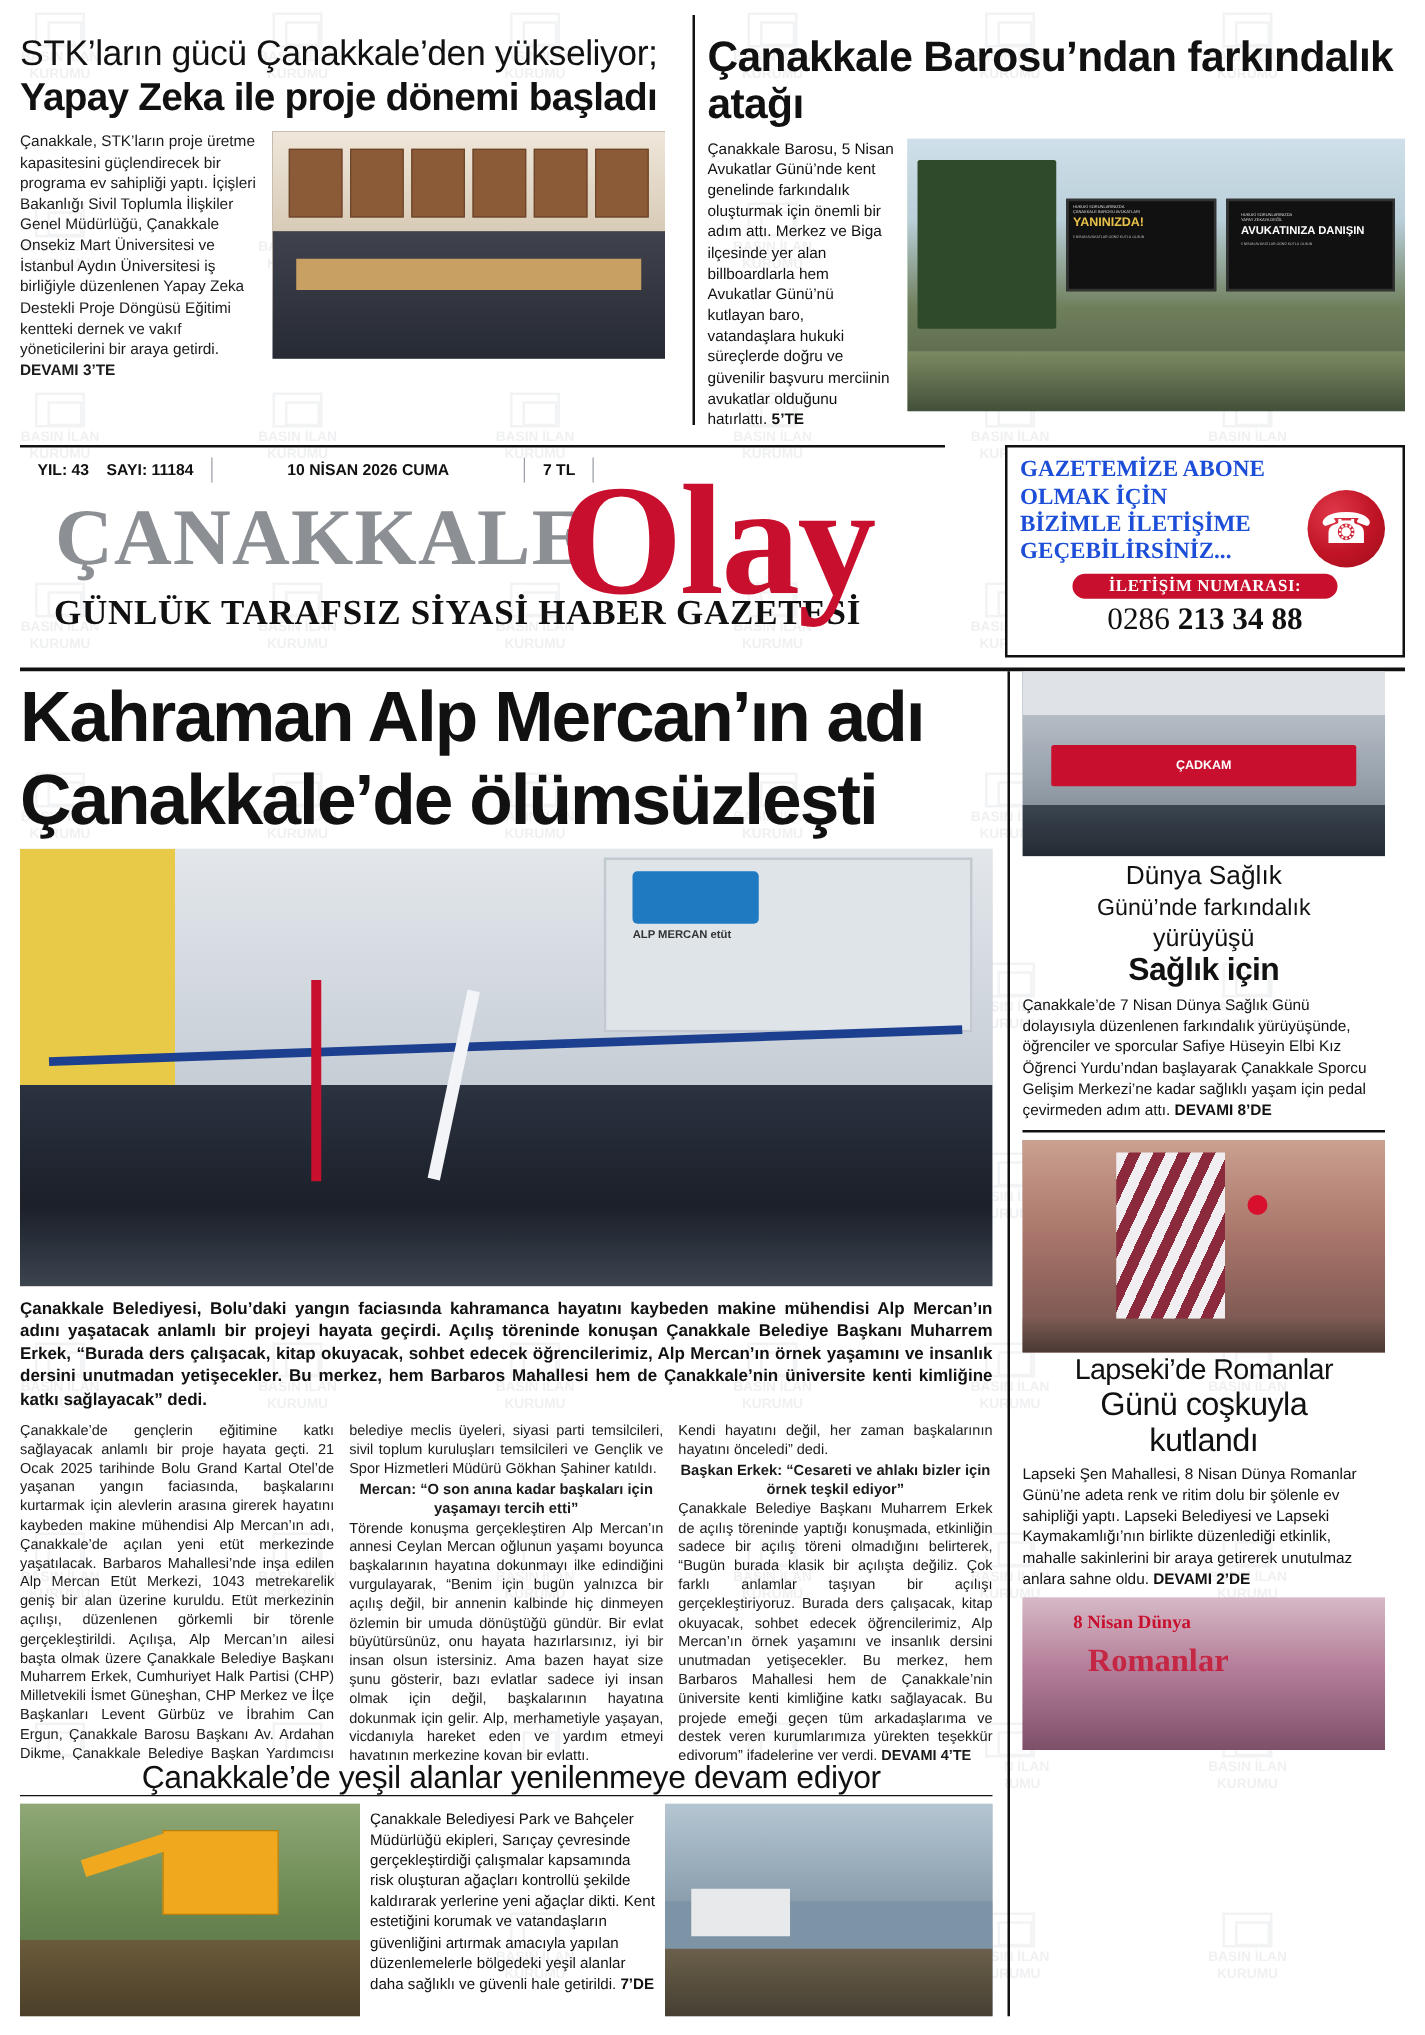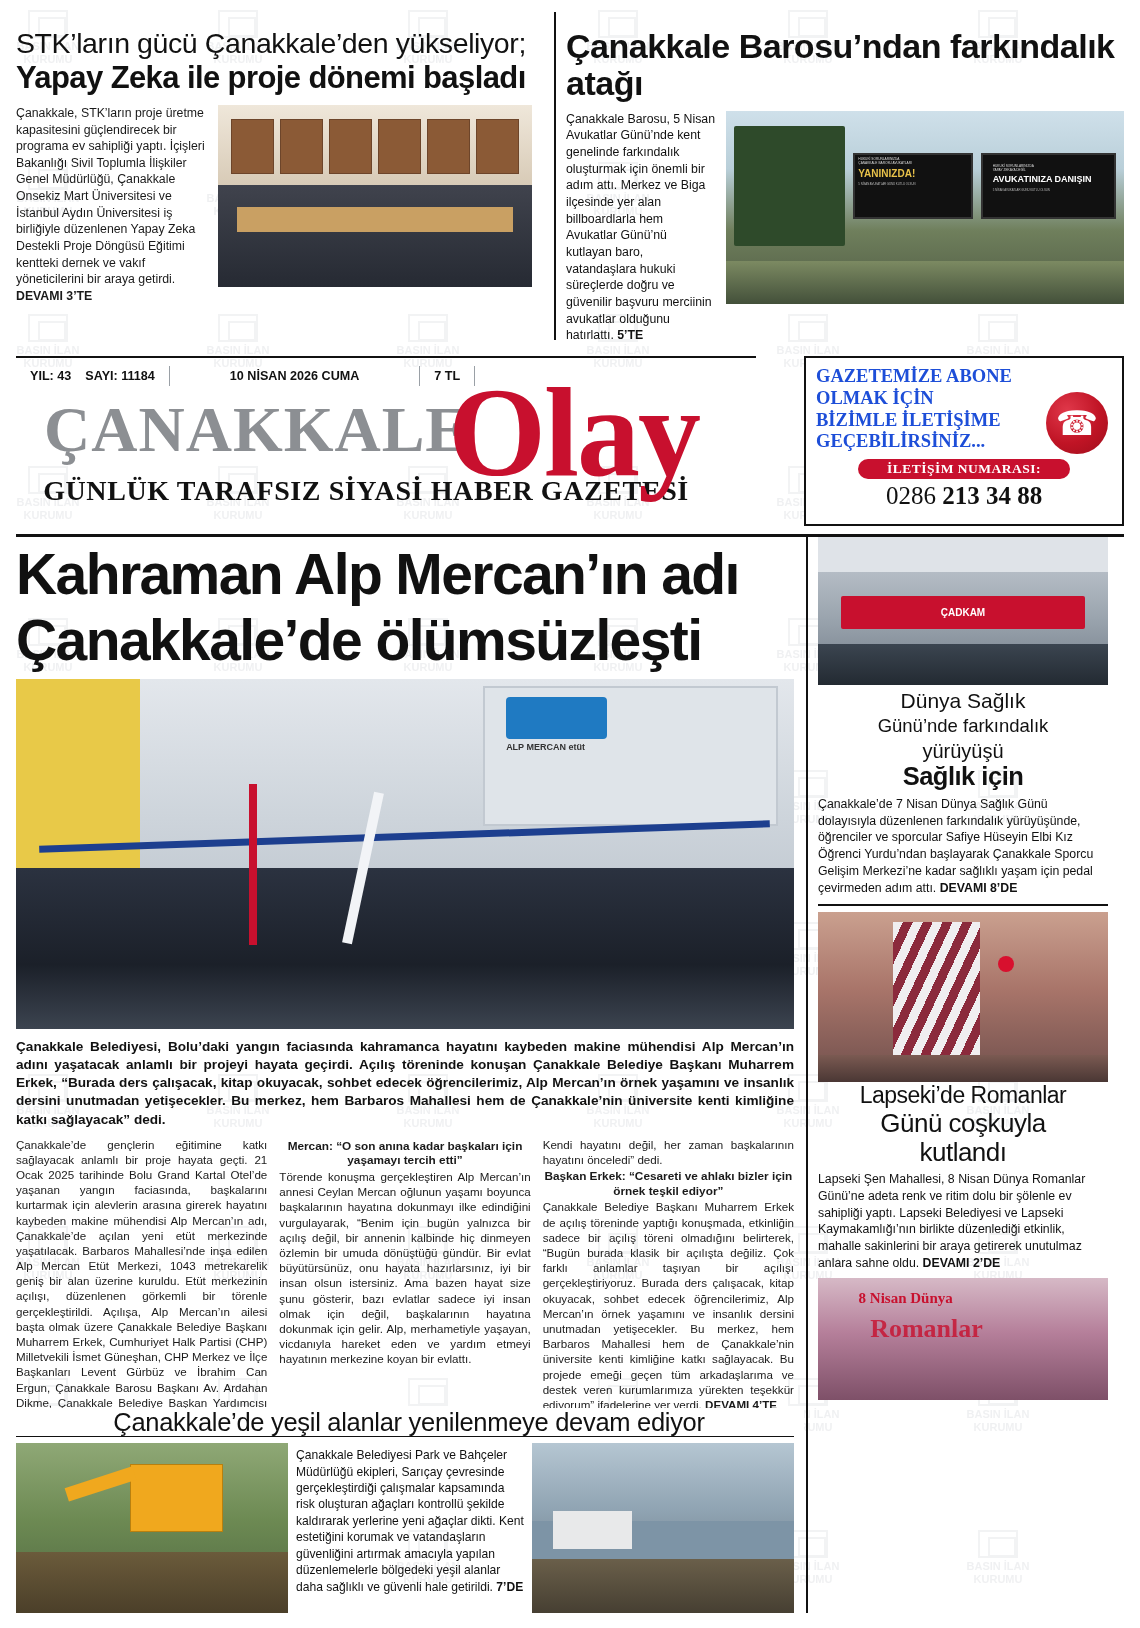--- a/index.html
+++ b/index.html
@@ -58,21 +58,21 @@
   .top-col .indent { text-indent: 12px; }
   .top-photo1 { width: 320px; height: 182px; }
   .devami { font-weight: 800; }
 
   .tr-head {
     font-size: 34px; font-weight: 800; letter-spacing:-0.5px;
     line-height: 1.1; margin-top: 28px; color:#111;
   }
   .tr-body-wrap { display:flex; gap:10px; margin-top: 8px; }
   .tr-col { width: 150px; font-size: 12.3px; line-height:1.355; }
-  .tr-photo { flex:1; height: 193px; }
+  .tr-photo { flex:1; height: 218px; }
 
   
   .mast-wrap { margin: 12px 16px 0; display:flex; }
   .mast-left { flex:1; }
   .mast-rule-top { height:2px; background:#111; margin-bottom: 7px; width: 740px;}
   .mast-meta { display:flex; align-items:center; font-size: 12.6px; font-weight: 800; height:22px;}
   .mast-meta .cell { padding: 0 14px; }
   .mast-meta .vdiv { width:1px; height: 20px; background:#9aa0a6; }
   .mast-title { position: relative; height: 92px; }
   .mast-canak {
@@ -355,20 +355,21 @@
         <div style="position:absolute;left:44%;top:32%;width:10px;height:44%;background:#f2f4f7;transform:rotate(12deg);"></div>
       </div>
 
       <div class="lead">Çanakkale Belediyesi, Bolu’daki yangın faciasında kahramanca hayatını kaybeden makine mühendisi Alp Mercan’ın adını yaşatacak anlamlı bir projeyi hayata geçirdi. Açılış töreninde konuşan Çanakkale Belediye Başkanı Muharrem Erkek, “Burada ders çalışacak, kitap okuyacak, sohbet edecek öğrencilerimiz, Alp Mercan’ın örnek yaşamını ve insanlık dersini unutmadan yetişecekler. Bu merkez, hem Barbaros Mahallesi hem de Çanakkale’nin üniversite kenti kimliğine katkı sağlayacak” dedi.</div>
 
       <div class="main-cols">
         <div class="main-col body-text">
           <span>Çanakkale’de gençlerin eğitimine katkı sağlayacak anlamlı bir proje hayata geçti. 21 Ocak 2025 tarihinde Bolu Grand Kartal Otel’de yaşanan yangın faciasında, başkalarını kurtarmak için alevlerin arasına girerek hayatını kaybeden makine mühendisi Alp Mercan’ın adı, Çanakkale’de açılan yeni etüt merkezinde yaşatılacak. Barbaros Mahallesi’nde inşa edilen Alp Mercan Etüt Merkezi, 1043 metrekarelik geniş bir alan üzerine kuruldu. Etüt merkezinin açılışı, düzenlenen görkemli bir törenle gerçekleştirildi. Açılışa, Alp Mercan’ın ailesi başta olmak üzere Çanakkale Belediye Başkanı Muharrem Erkek, Cumhuriyet Halk Partisi (CHP) Milletvekili İsmet Güneşhan, CHP Merkez ve İlçe Başkanları Levent Gürbüz ve İbrahim Can Ergun, Çanakkale Barosu Başkanı Av. Ardahan Dikme, Çanakkale Belediye Başkan Yardımcısı Av. İrfan Dehmen,</span>
         </div>
         <div class="main-col body-text">
+          <span>belediye meclis üyeleri, siyasi parti temsilcileri, sivil toplum kuruluşları temsilcileri ve Gençlik ve Spor Hizmetleri Müdürü Gökhan Şahiner katıldı.</span>
           <div class="subhead">Mercan: “O son anına kadar başkaları için yaşamayı tercih etti”</div>
           <span>Törende konuşma gerçekleştiren Alp Mercan’ın annesi Ceylan Mercan oğlunun yaşamı boyunca başkalarının hayatına dokunmayı ilke edindiğini vurgulayarak, “Benim için bugün yalnızca bir açılış değil, bir annenin kalbinde hiç dinmeyen özlemin bir umuda dönüştüğü gündür. Bir evlat büyütürsünüz, onu hayata hazırlarsınız, iyi bir insan olsun istersiniz. Ama bazen hayat size şunu gösterir, bazı evlatlar sadece iyi insan olmak için değil, başkalarının hayatına dokunmak için gelir. Alp, merhametiyle yaşayan, vicdanıyla hareket eden ve yardım etmeyi hayatının merkezine koyan bir evlattı.</span>
         </div>
         <div class="main-col body-text">
           <span>Kendi hayatını değil, her zaman başkalarının hayatını önceledi” dedi.</span>
           <div class="subhead">Başkan Erkek: “Cesareti ve ahlakı bizler için örnek teşkil ediyor”</div>
           <span>Çanakkale Belediye Başkanı Muharrem Erkek de açılış töreninde yaptığı konuşmada, etkinliğin sadece bir açılış töreni olmadığını belirterek, “Bugün burada klasik bir açılışta değiliz. Çok farklı anlamlar taşıyan bir açılışı gerçekleştiriyoruz. Burada ders çalışacak, kitap okuyacak, sohbet edecek öğrencilerimiz, Alp Mercan’ın örnek yaşamını ve insanlık dersini unutmadan yetişecekler. Bu merkez, hem Barbaros Mahallesi hem de Çanakkale’nin üniversite kenti kimliğine katkı sağlayacak. Bu projede emeği geçen tüm arkadaşlarıma ve destek veren kurumlarımıza yürekten teşekkür ediyorum” ifadelerine yer verdi.</span>
           <span class="devami">DEVAMI 4’TE</span>
         </div>
       </div>

